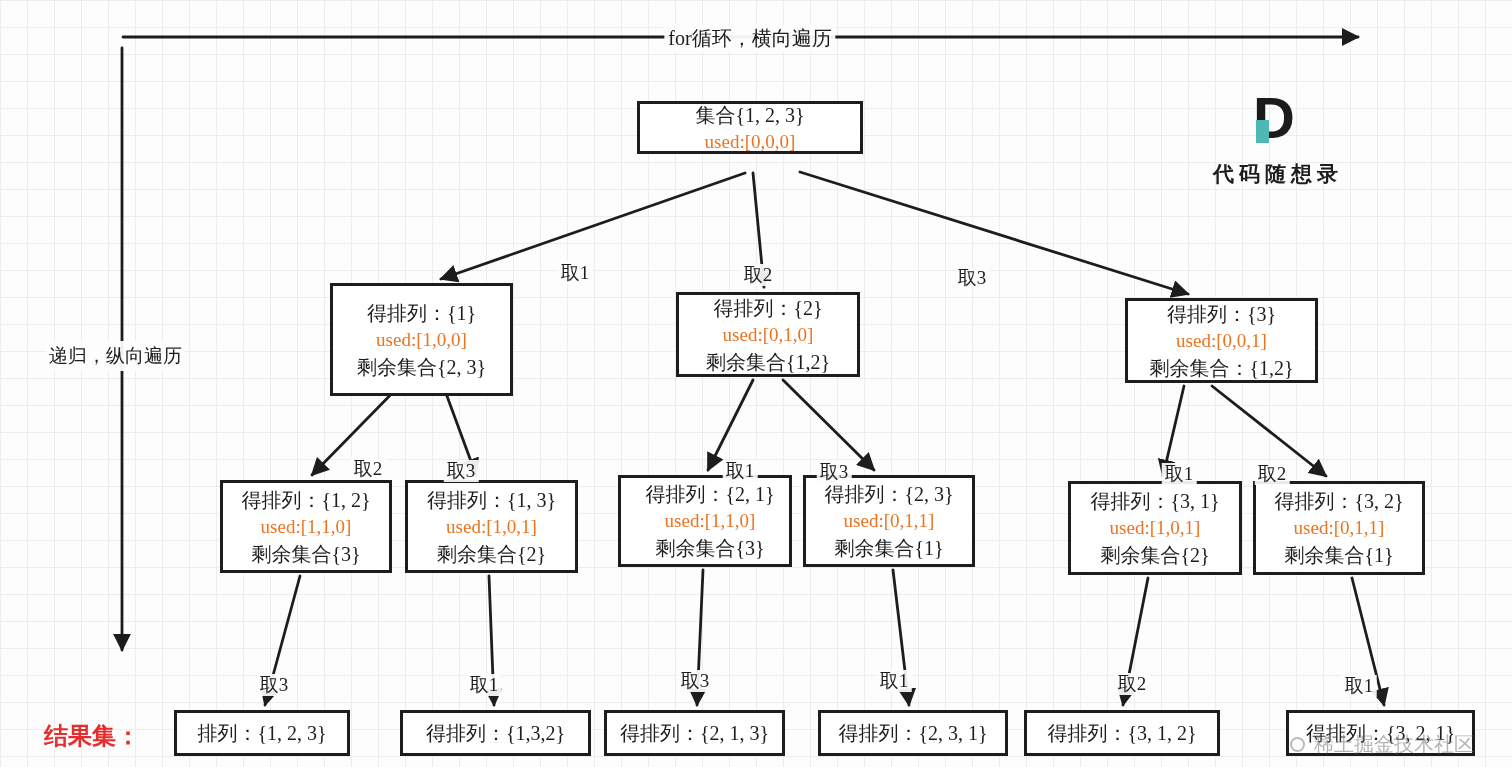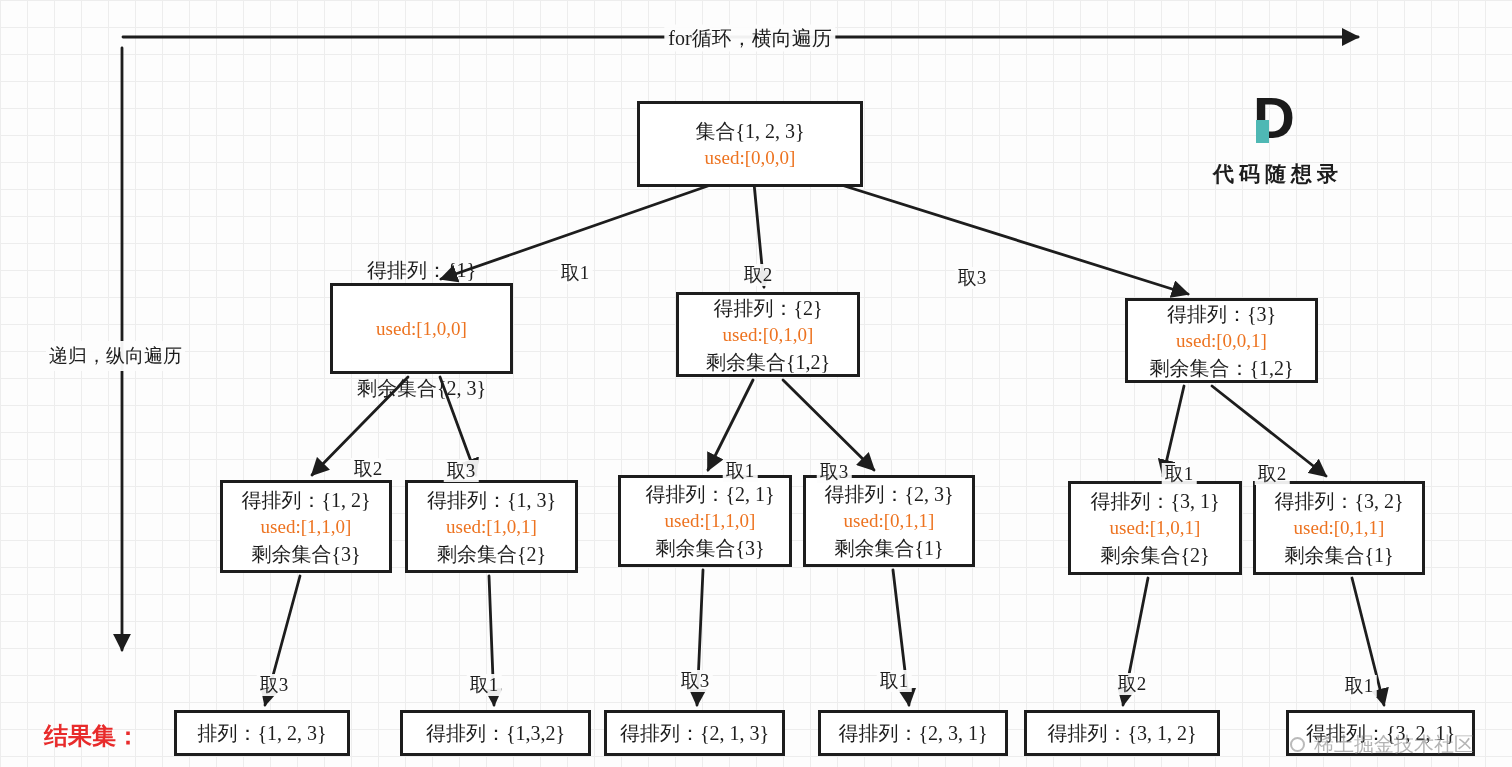--- a/index.html
+++ b/index.html
@@ -101,30 +101,30 @@
   <div class="result-label">结果集：</div>
 
   <div class="logo">
     <span class="logo-d">
       <span class="d-glyph">D</span>
       <span class="d-teal"></span>
     </span>
     <div class="logo-text">代码随想录</div>
   </div>
 
-  <div class="node" style="left:637px;top:101px;width:226px;height:86px;text-align:right;">
+  <div class="node" style="left:637px;top:101px;width:226px;height:53px;text-align:right;">
     <span class="ln">集合{1, 2, 3}</span>
     <span class="used">used:[0,0,0]</span>
   </div>
 
   <div class="edge-label" style="left:575px;top:233px;">取1</div>
   <div class="edge-label" style="left:758px;top:235px;">取2</div>
   <div class="edge-label" style="left:972px;top:238px;">取3</div>
 
-  <div class="node" style="left:330px;top:283px;width:183px;height:91px;gap:32px;">
+  <div class="node" style="left:330px;top:283px;width:183px;height:113px;">
     <span class="ln">得排列：{1}</span>
     <span class="used">used:[1,0,0]</span>
     <span class="ln">剩余集合{2, 3}</span>
   </div>
   <div class="node" style="left:676px;top:292px;width:184px;height:85px;">
     <span class="ln">得排列：{2}</span>
     <span class="used">used:[0,1,0]</span>
     <span class="ln">剩余集合{1,2}</span>
   </div>
   <div class="node" style="left:1125px;top:298px;width:193px;height:85px;">

